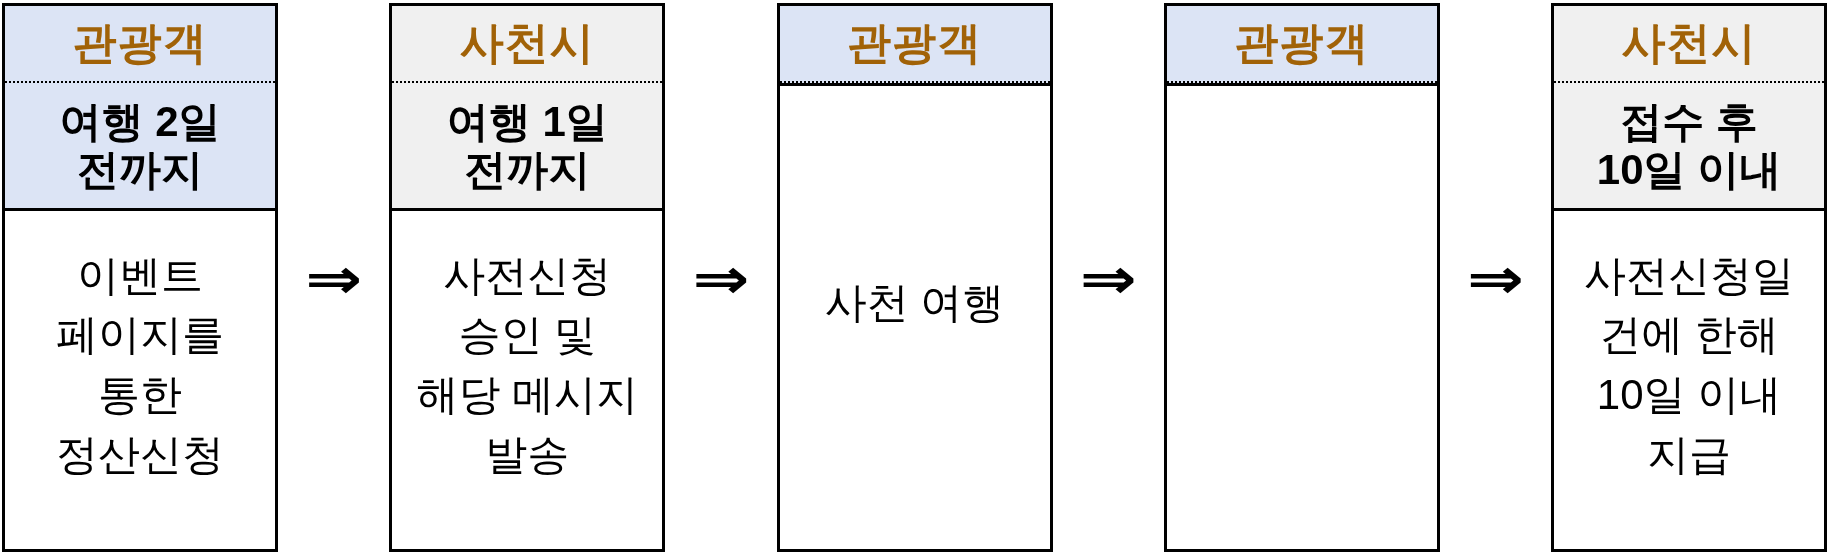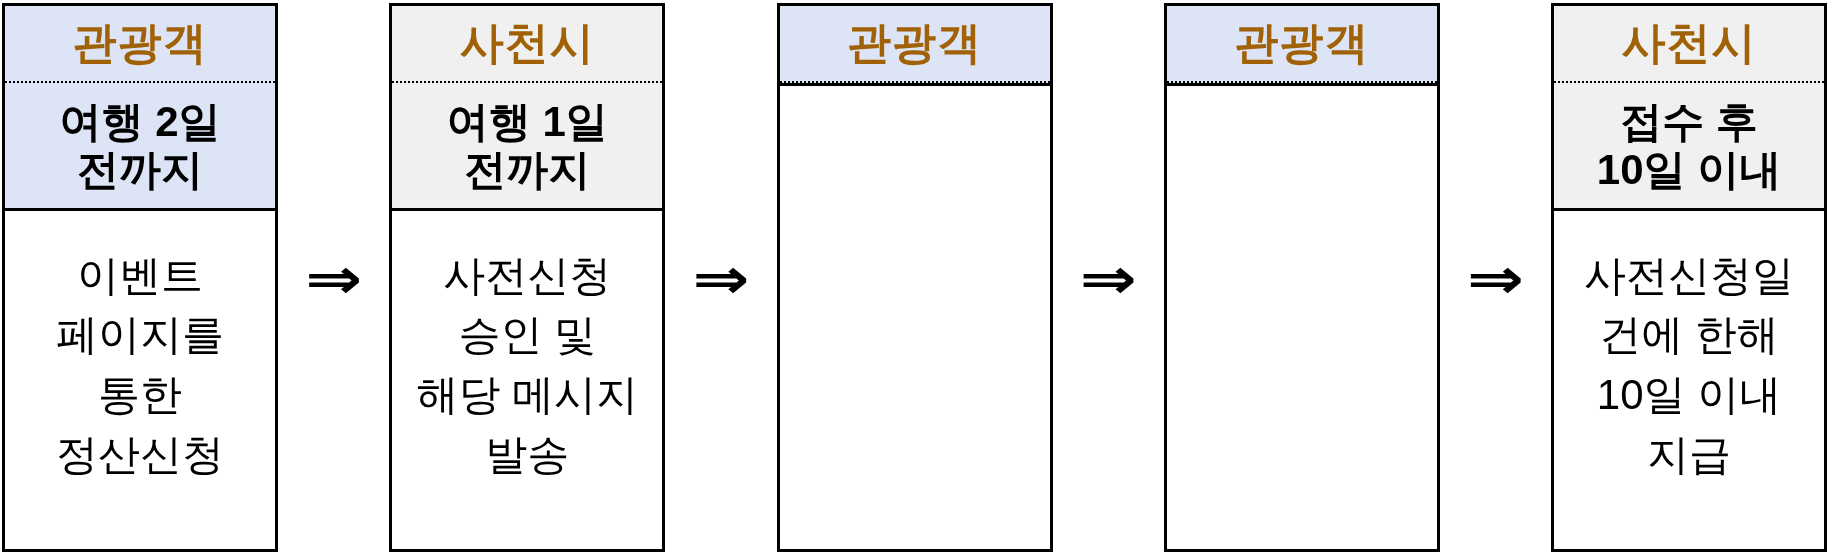--- a/index.html
+++ b/index.html
@@ -120,20 +120,21 @@
   </div>
 
   <div class="arrow-cell">
     <span class="arrow">⇒</span>
   </div>
 
   <div class="box tourist">
     <div class="head">
       <div class="actor">관광객</div>
     </div>
+    <div class="action">사천 여행</div>
   </div>
 
   <div class="arrow-cell">
     <span class="arrow">⇒</span>
   </div>
 
   <div class="box tourist">
     <div class="head">
       <div class="actor">관광객</div>
     </div>

